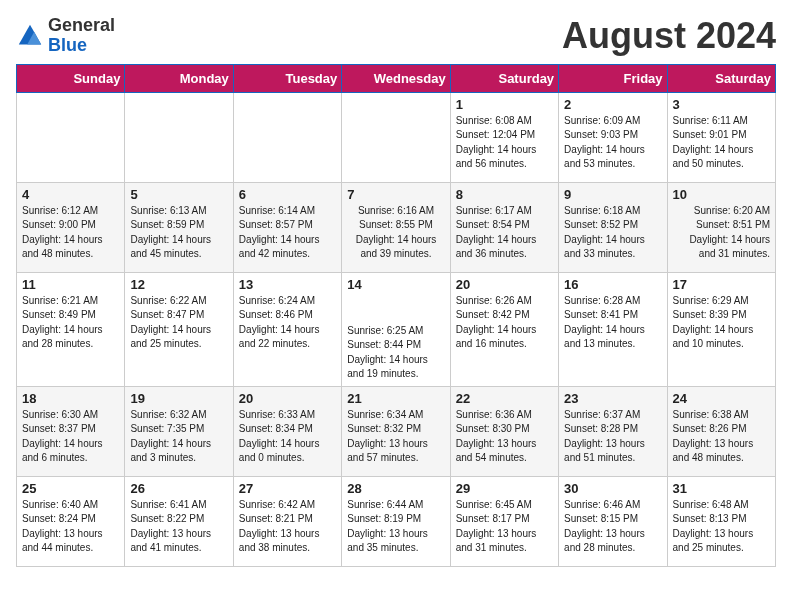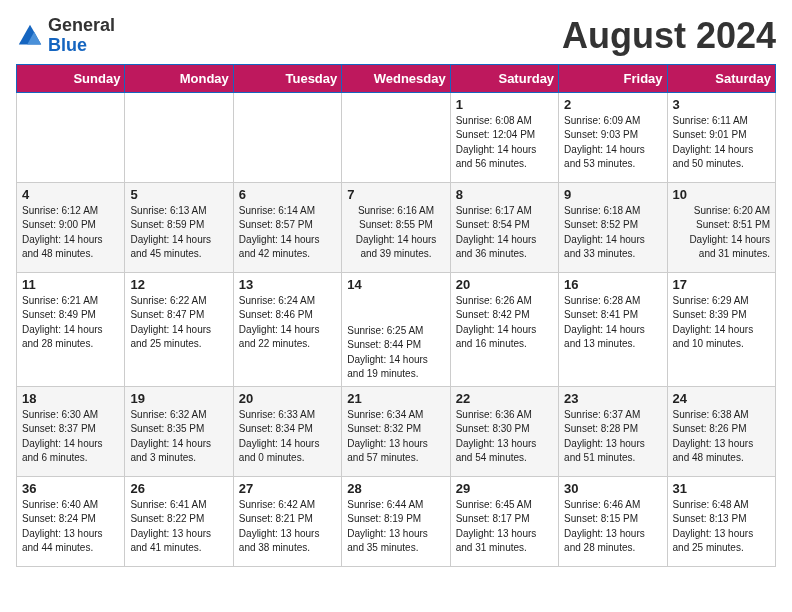--- a/index.html
+++ b/index.html
@@ -251,21 +251,21 @@
         <td>
           <span class="day-number">18</span>
           <div class="day-info" style="white-space: pre-line;">Sunrise: 6:30 AM
 Sunset: 8:37 PM
 Daylight: 14 hours
 and 6 minutes.</div>
         </td>
         <td>
           <span class="day-number">19</span>
           <div class="day-info" style="white-space: pre-line;">Sunrise: 6:32 AM
-Sunset: 8:35 PM
+Sunset: 7:35 PM
 Daylight: 14 hours
 and 3 minutes.</div>
         </td>
         <td>
           <span class="day-number">20</span>
           <div class="day-info" style="white-space: pre-line;">Sunrise: 6:33 AM
 Sunset: 8:34 PM
 Daylight: 14 hours
 and 0 minutes.</div>
         </td>
@@ -293,21 +293,21 @@
         <td>
           <span class="day-number">24</span>
           <div class="day-info" style="white-space: pre-line;">Sunrise: 6:38 AM
 Sunset: 8:26 PM
 Daylight: 13 hours
 and 48 minutes.</div>
         </td>
       </tr>
       <tr>
         <td>
-          <span class="day-number">36</span>
+          <span class="day-number">25</span>
           <div class="day-info" style="white-space: pre-line;">Sunrise: 6:40 AM
 Sunset: 8:24 PM
 Daylight: 13 hours
 and 44 minutes.</div>
         </td>
         <td>
           <span class="day-number">26</span>
           <div class="day-info" style="white-space: pre-line;">Sunrise: 6:41 AM
 Sunset: 8:22 PM
 Daylight: 13 hours

